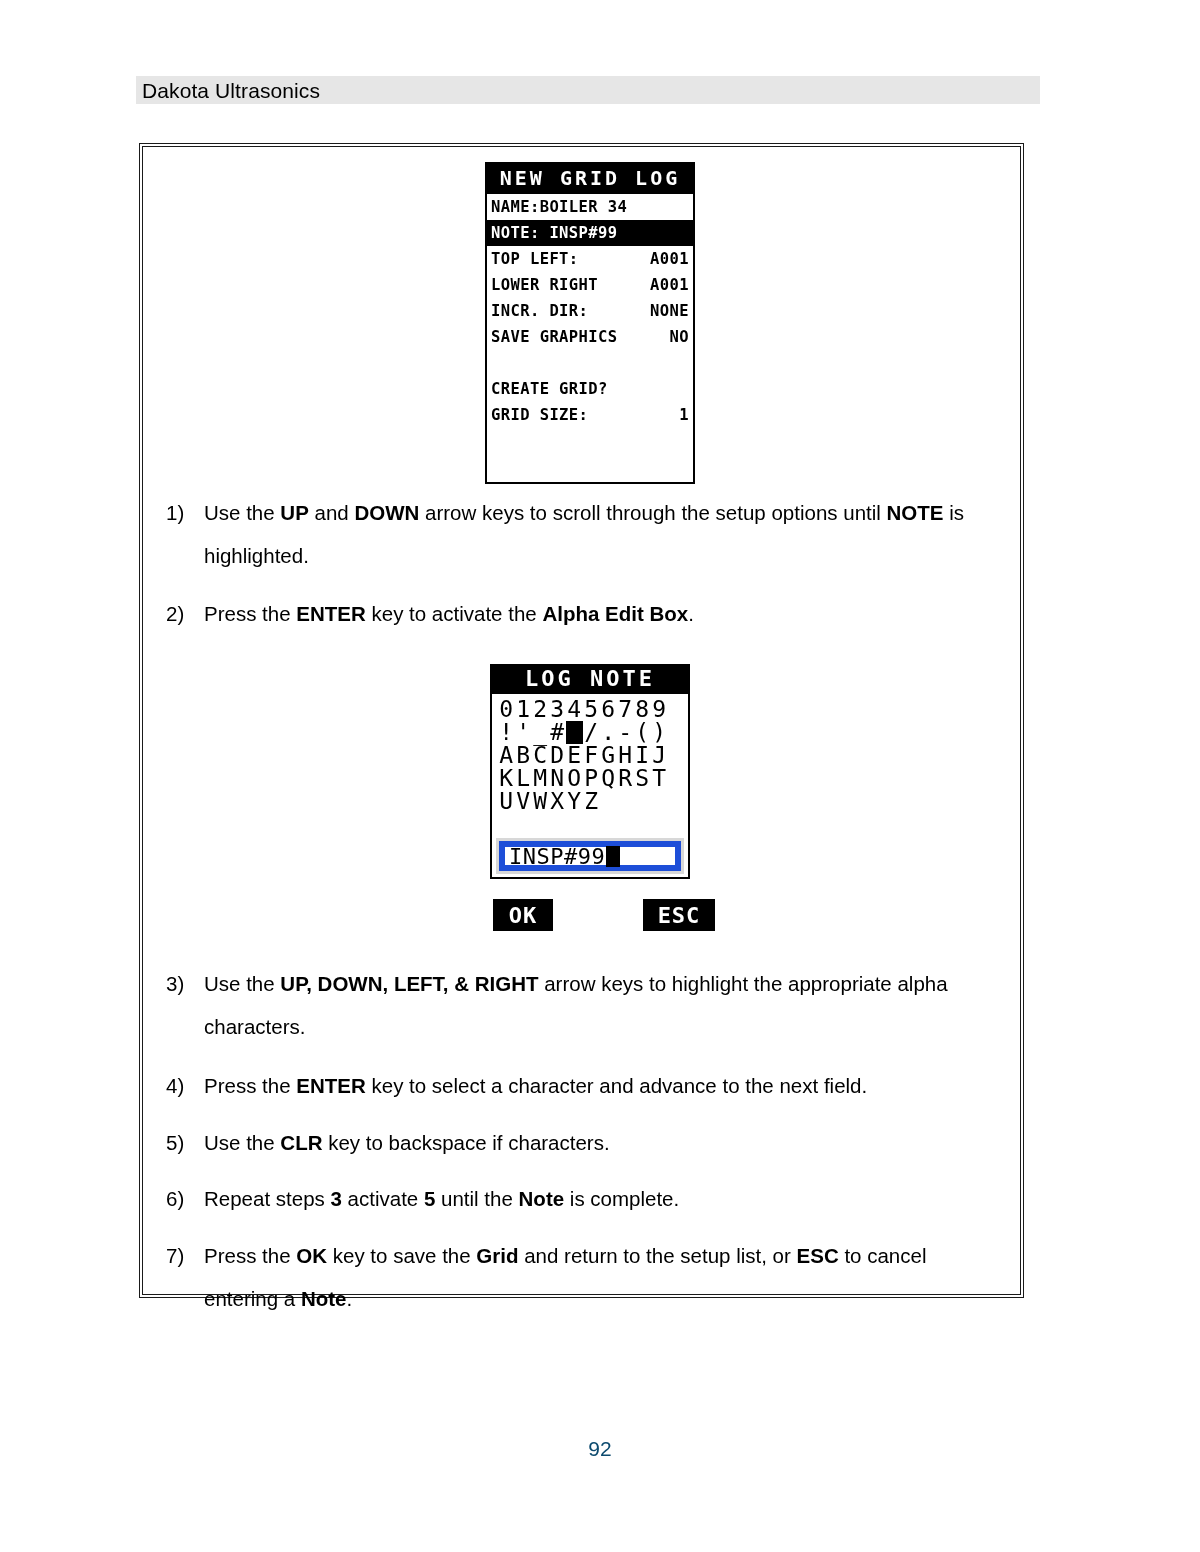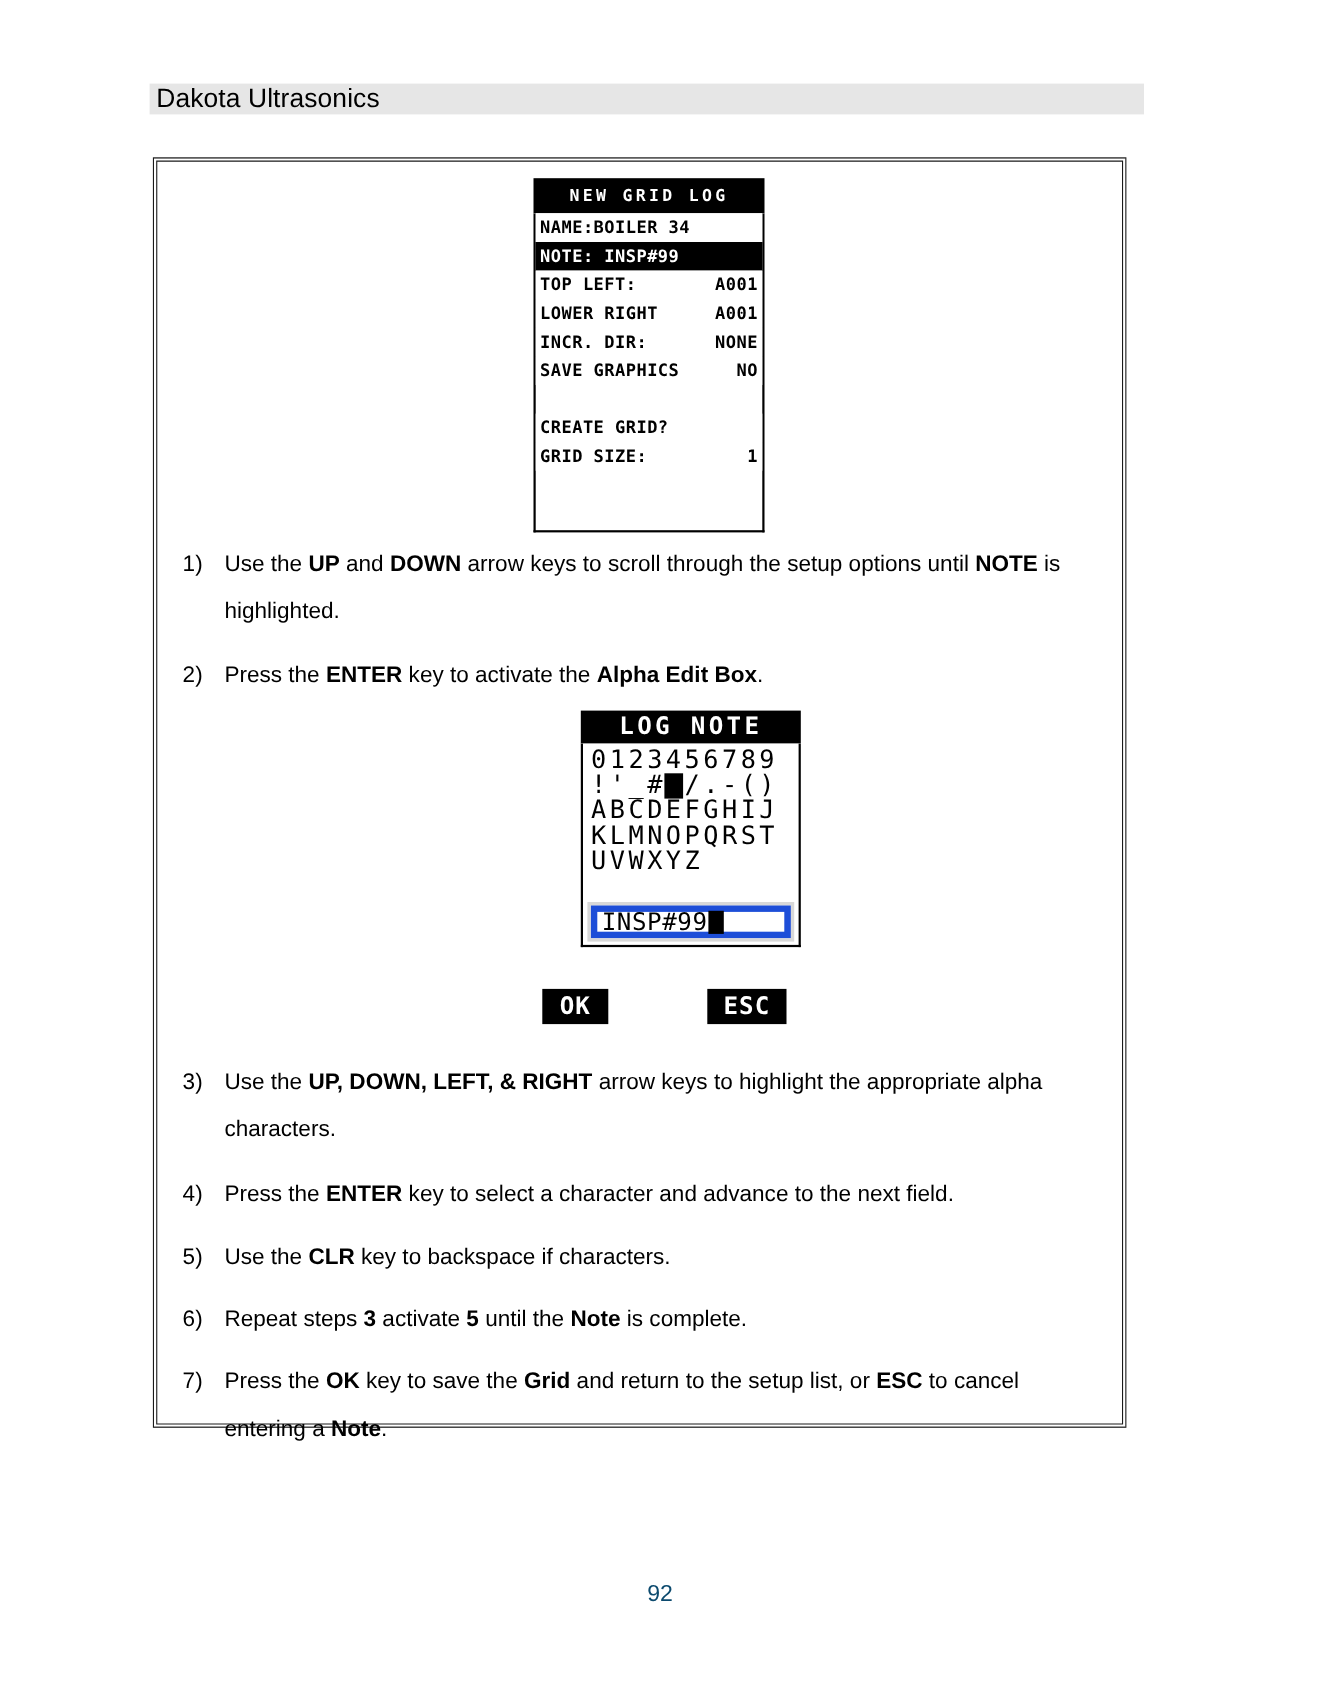--- a/index.html
+++ b/index.html
@@ -21,21 +21,21 @@
     position: absolute;
     left: 136px;
     top: 76px;
     width: 904px;
     height: 28px;
     background: #e6e6e6;
     display: flex;
     align-items: center;
   }
   .header-title {
-    font-size: 24px;
+    font-size: 21px;
     font-weight: normal;
     color: #000;
     padding-left: 6px;
     letter-spacing: 0.1px;
     line-height: 1;
   }
 
   
   .content-box {
     position: absolute;
@@ -72,21 +72,21 @@
   
   #lcd-grid-log {
     left: 345px;
     top: 18px;
     width: 210px;
     height: 322px;
     border: none;
   }
   #lcd-grid-log .lcd-title {
     height: 32px;
-    font-size: 15px;
+    font-size: 20px;
     display: flex;
     align-items: center;
     justify-content: center;
   }
   #lcd-grid-log .lcd-body {
     border: 2px solid #000;
     border-top: none;
     height: 290px;
     box-sizing: border-box;
     padding: 0;
@@ -109,25 +109,24 @@
     background: #000000;
     color: #ffffff;
   }
   .menu-row .mr-label { text-align: right; }
   .menu-row .mr-value { text-align: right; }
   .menu-spacer { height: 26px; }
 
   
   #lcd-log-note {
     left: 350px;
-    top: 502px;
+    top: 520px;
     width: 200px;
     height: 215px;
     border: none;
-    margin-left: 38px;
   }
   #lcd-log-note .lcd-title {
     height: 30px;
     font-size: 22px;
     display: flex;
     align-items: center;
     justify-content: center;
   }
   #lcd-log-note .lcd-body {
     border: 2px solid #000;

